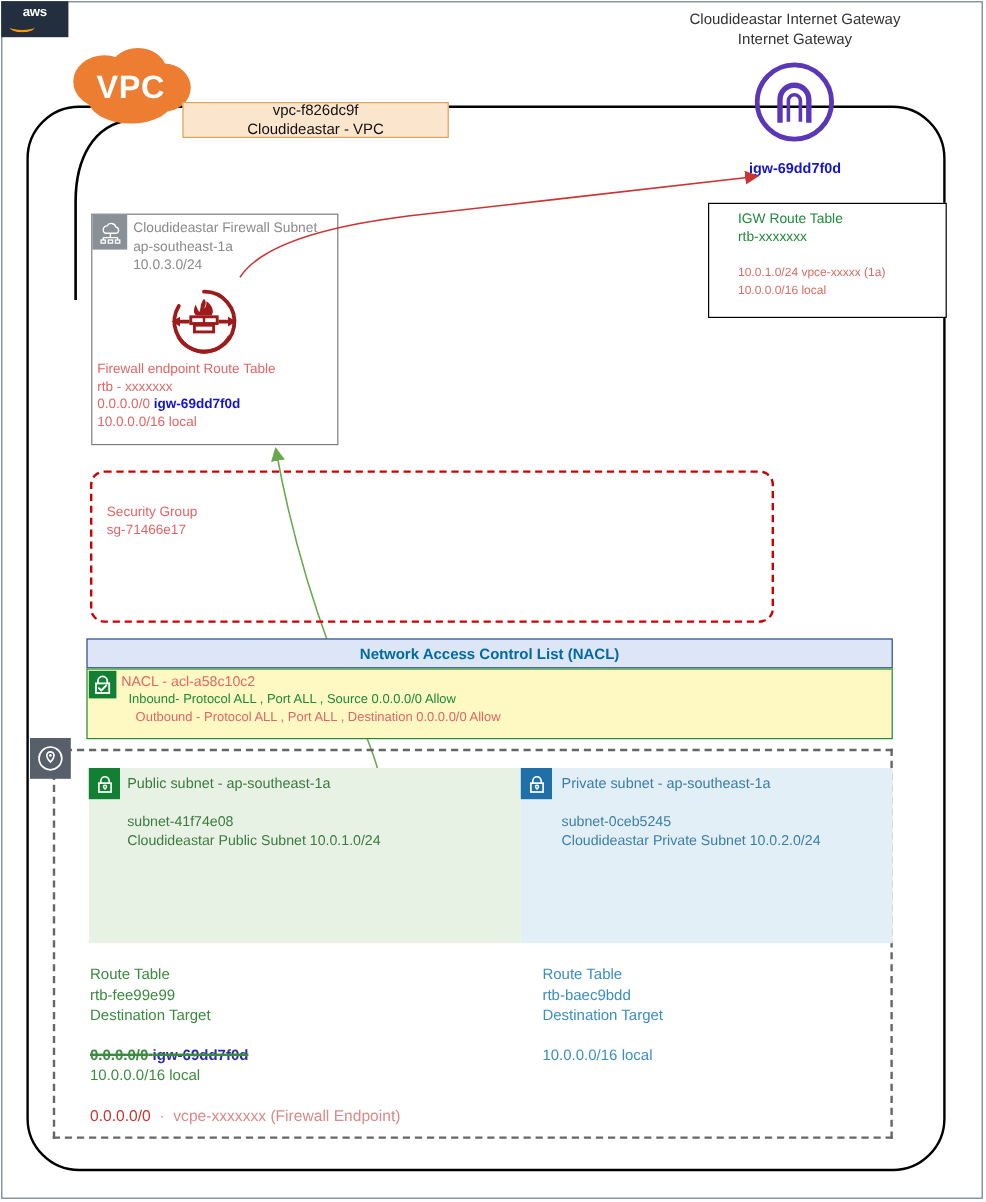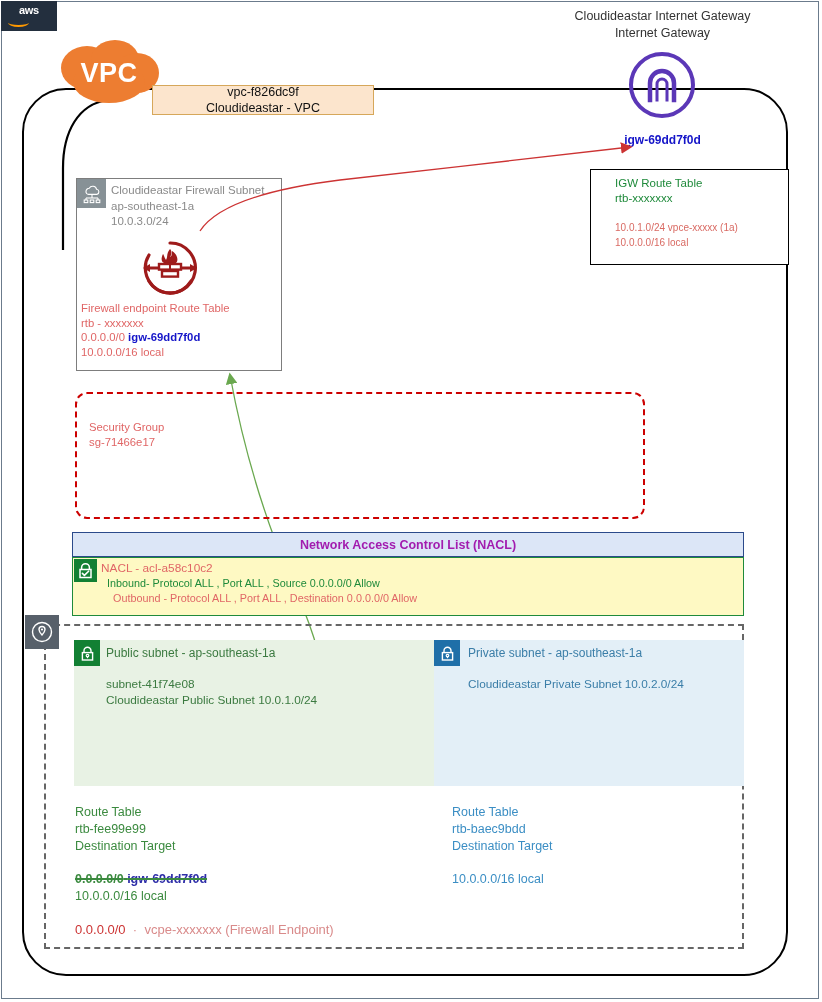--- a/index.html
+++ b/index.html
@@ -102,21 +102,21 @@
     box-sizing:border-box;
   }
   #sg-label{left:12px;top:26px;color:#e06666;font-size:11.3px;line-height:14.5px;}
 
   
   #nacl-header{
     left:72px;top:532px;width:672px;height:25px;
     background:#dce6f7;border:1px solid #2b4a8b;
     box-sizing:border-box;
     display:flex;align-items:center;justify-content:center;
-    color:#a21caf;font-size:12.5px;font-weight:bold;
+    color:#0369a1;font-size:12.5px;font-weight:bold;
   }
   #nacl-body{
     left:72px;top:557px;width:672px;height:59px;
     background:#fef9c3;border:1px solid #1f8a3b;
     box-sizing:border-box;
   }
   #nacl-lock{left:1px;top:1px;width:23px;height:23px;background:#128033;
     display:flex;align-items:center;justify-content:center;}
   #nacl-text{left:28px;top:2px;width:640px;}
   .nacl-title{color:#e06666;font-size:11.8px;line-height:16px;}
@@ -347,20 +347,21 @@
     <div class="abs" id="private-lock">
       <svg width="17" height="17" viewBox="0 0 17 17">
         <path d="M5 7.6 V5.8 a3.5 3.5 0 0 1 7 0 V7.6" fill="none" stroke="#ffffff" stroke-width="1.4"></path>
         <rect x="3.4" y="7.6" width="10.2" height="7.4" fill="none" stroke="#ffffff" stroke-width="1.4"></rect>
         <circle cx="8.5" cy="10.6" r="1.3" fill="none" stroke="#ffffff" stroke-width="1.2"></circle>
         <line x1="8.5" y1="11.6" x2="8.5" y2="13.2" stroke="#ffffff" stroke-width="1.2"></line>
       </svg>
     </div>
     <div class="abs" id="private-head">Private subnet - ap-southeast-1a</div>
     <div class="abs" id="private-body">
+      <div>subnet-0ceb5245</div>
       <div>Cloudideastar Private Subnet 10.0.2.0/24</div>
     </div>
   </div>
 
   <div class="abs" id="public-rt">
     <div class="prt-line">Route Table</div>
     <div class="prt-line">rtb-fee99e99</div>
     <div class="prt-line">Destination Target</div>
     <div style="height:16px"></div>
     <div class="prt-strike"><span class="d">0.0.0.0/0</span> <span class="t">igw-69dd7f0d</span></div>

